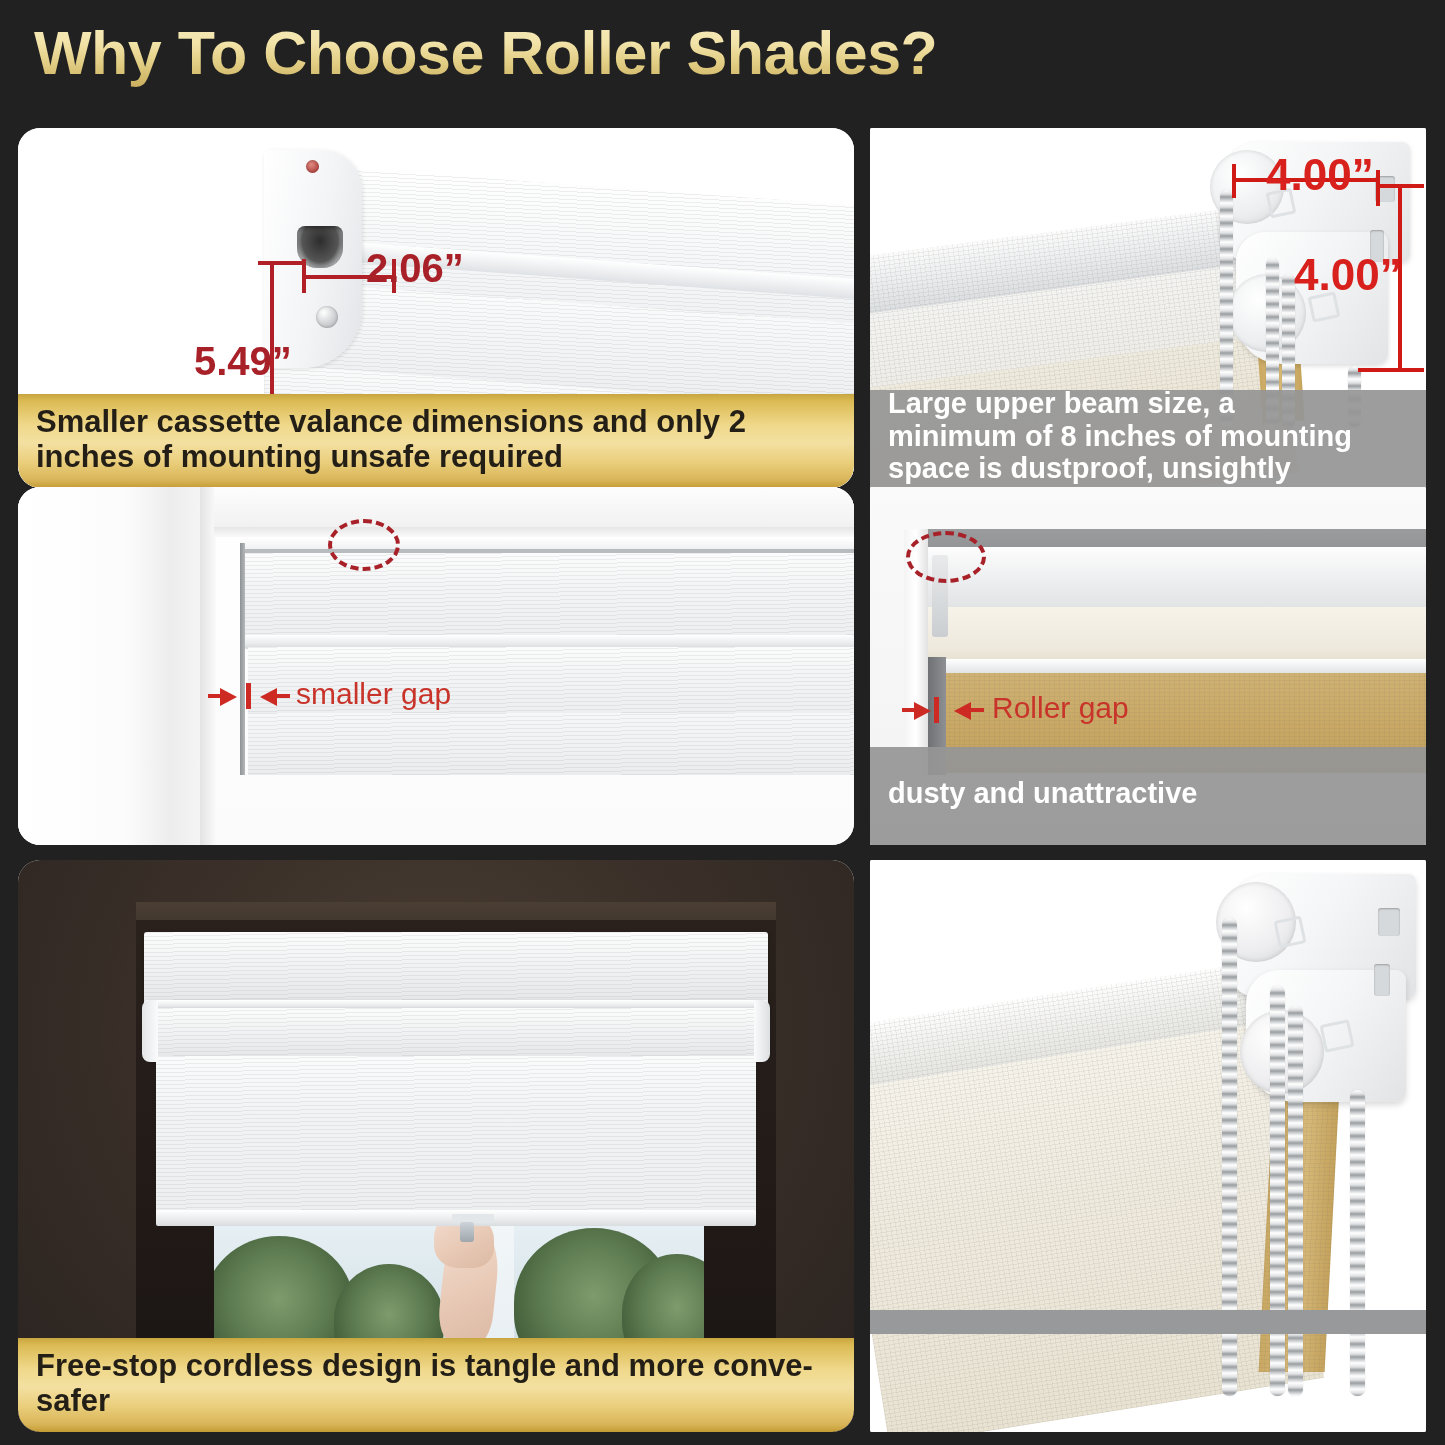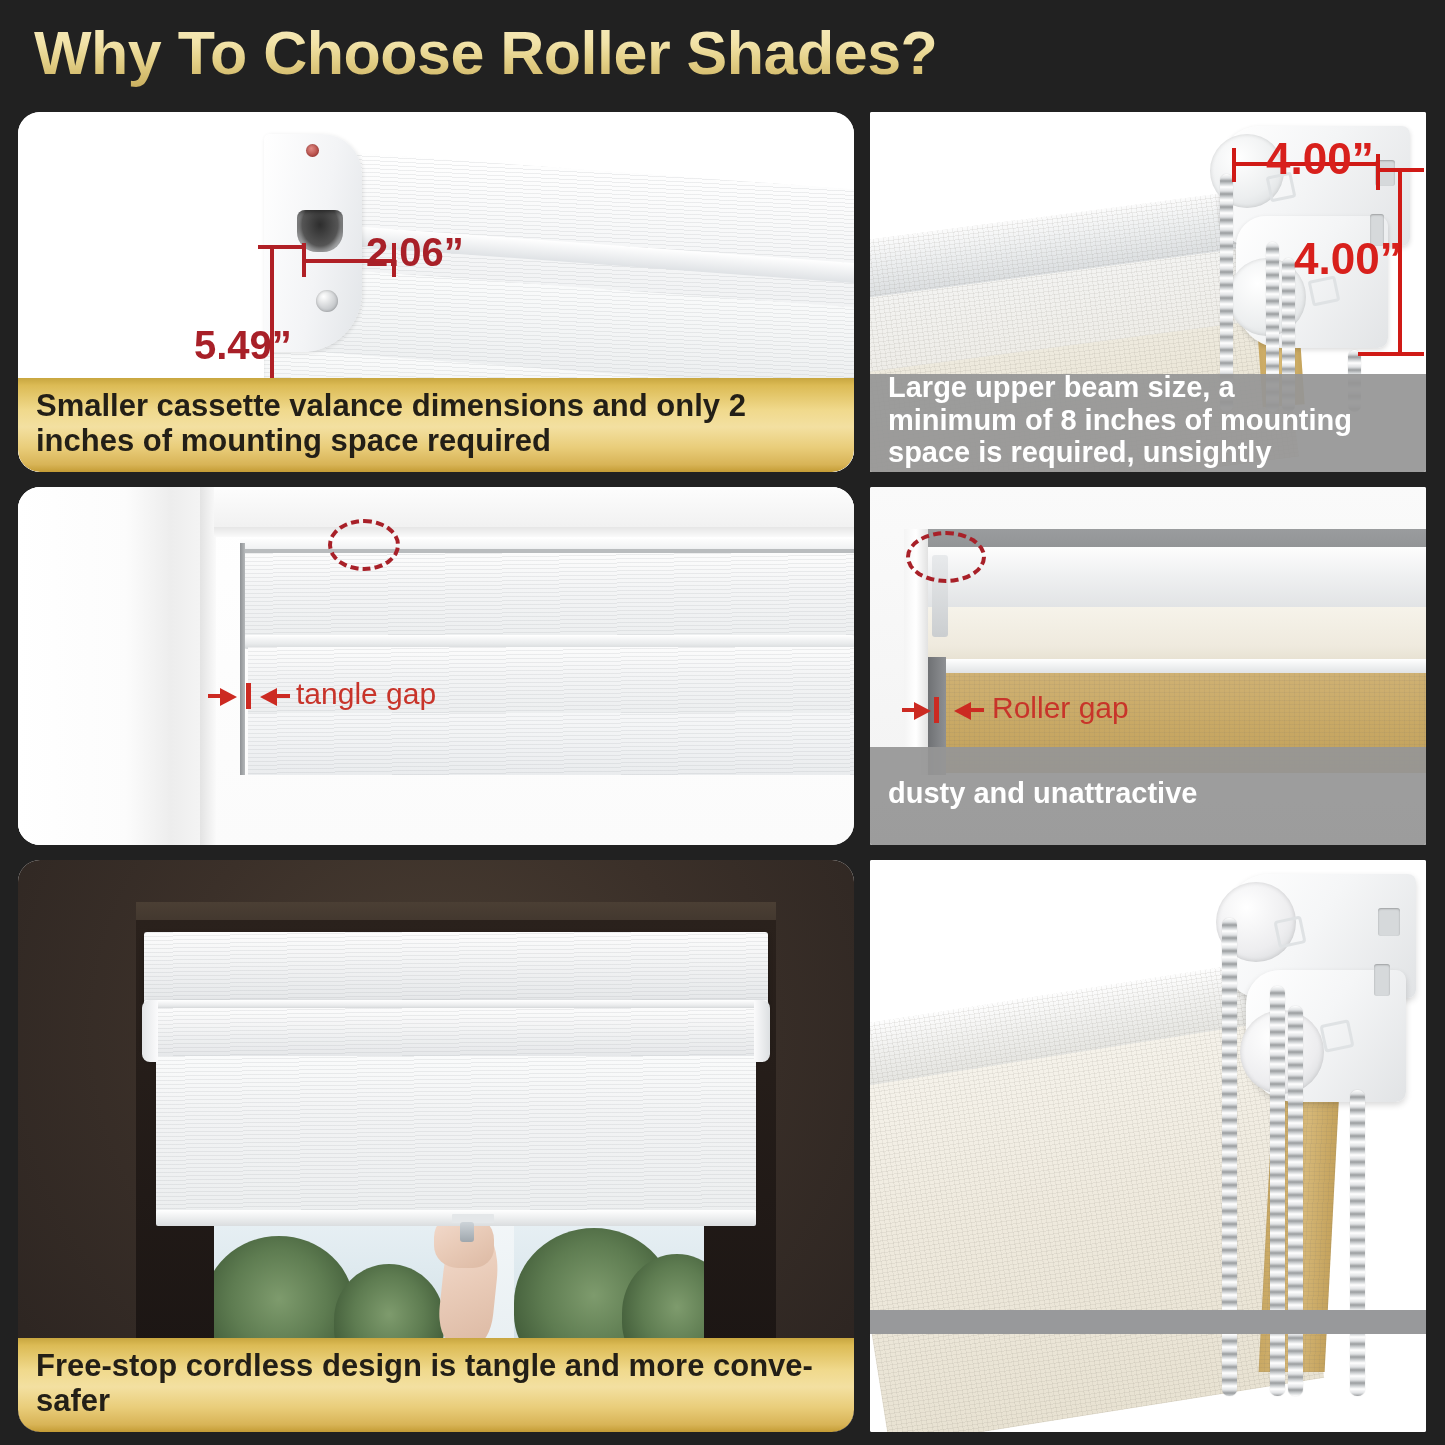--- a/index.html
+++ b/index.html
@@ -37,21 +37,21 @@
 
   
   .panel {
     position: absolute;
     overflow: hidden;
     background: #ffffff;
   }
   .panel.left  { left: 18px;  width: 836px; border-radius: 22px; }
   .panel.right { left: 870px; width: 556px; border-radius: 2px; }
 
-  .row1 { top: 112px; height: 360px; }
+  .row1 { top: 128px; height: 360px; }
   .row2 { top: 487px; height: 358px; }
   .row3 { top: 860px; height: 572px; }
 
   .photo {
     position: absolute;
     left: 0; top: 0; width: 100%; height: 100%;
   }
 
   
   .cap {
@@ -419,21 +419,21 @@
 
     <div class="dimline v" style="left:252px; top:135px; height:200px;"></div>
     <div class="tick" style="left:240px; top:133px; width:46px; height:4px;"></div>
     <div class="tick" style="left:240px; top:331px; width:46px; height:4px;"></div>
     <div class="dimlabel" style="left:176px; top:211px; font-size:40px;">5.49”</div>
 
   </div>
 
   <div class="cap gold">
     <span class="ln">Smaller cassette valance dimensions and only 2</span>
-    <span class="ln">inches of mounting space required</span>
+    <span class="ln">inches of mounting unsafe required</span>
   </div>
 </div>
 
 <div class="panel right row1">
   <div class="photo p2-white">
 
     <div class="p2-roll">
       <div class="texture-weave"></div>
     </div>
     <div class="p2-fabric-white">
@@ -467,21 +467,21 @@
     <div class="dimline v bright" style="left:528px; top:58px; height:186px;"></div>
     <div class="tick bright" style="left:508px; top:56px; width:46px; height:4px;"></div>
     <div class="tick bright" style="left:488px; top:240px; width:66px; height:4px;"></div>
     <div class="dimlabel bright" style="left:424px; top:122px; font-size:44px;">4.00”</div>
 
   </div>
 
   <div class="cap gray">
     <span class="ln">Large upper beam size, a</span>
     <span class="ln">minimum of 8 inches of mounting</span>
-    <span class="ln">space is required, unsightly</span>
+    <span class="ln">space is dustproof, unsightly</span>
   </div>
 </div>
 
 <div class="panel left row2">
   <div class="photo">
     <div class="p3-wall"></div>
 
     <div class="p3-frameL"></div>
     <div class="p3-frame-edge" style="left:182px;"></div>
     <div style="position:absolute; left:196px; top:0; width:640px; height:44px; background:linear-gradient(180deg,#fdfdfd,#f0f0f0);"></div>
@@ -503,21 +503,21 @@
 
     <div style="position:absolute; left:222px; top:56px; width:5px; height:232px; background:linear-gradient(90deg,#8f9295,#b5b8ba);"></div>
 
     <div class="dashed-ellipse" style="left:310px; top:32px; width:72px; height:52px;"></div>
 
     <div class="arrow-r" style="left:202px; top:201px;"></div>
     <div class="arrow-tail" style="left:190px; top:207px; width:14px;"></div>
     <div class="gapbar" style="left:228px; top:196px; height:26px;"></div>
     <div class="arrow-l" style="left:242px; top:201px;"></div>
     <div class="arrow-tail" style="left:258px; top:207px; width:14px;"></div>
-    <div class="gaplabel" style="left:278px; top:190px;">tangle gap</div>
+    <div class="gaplabel" style="left:278px; top:190px;">smaller gap</div>
   </div>
 
 </div>
 
 <div class="panel right row2">
   <div class="photo">
     <div class="p4-wall"></div>
 
     <div class="p4-topdark" style="left:52px; top:42px; width:504px; height:36px;"></div>
     <div class="p4-head" style="left:52px; top:60px; width:504px; height:66px;"></div>

